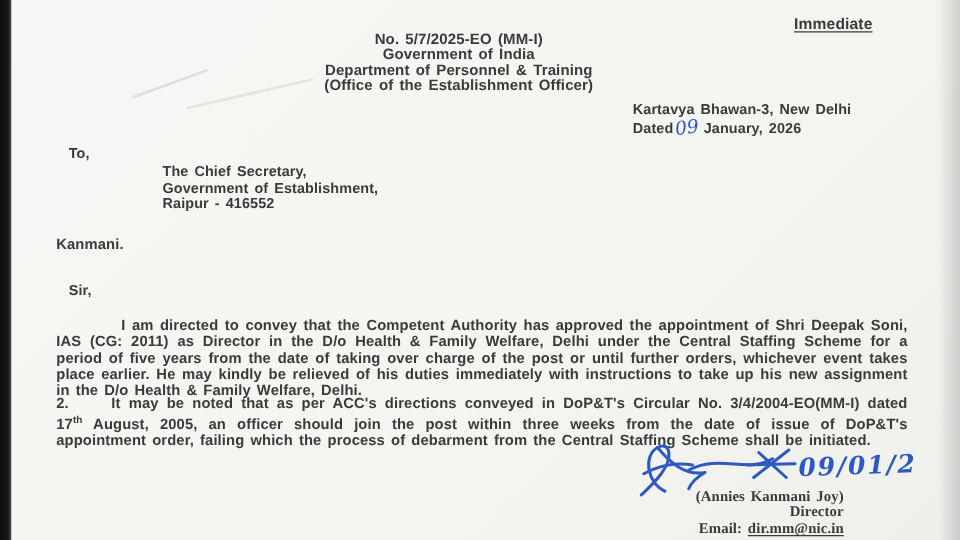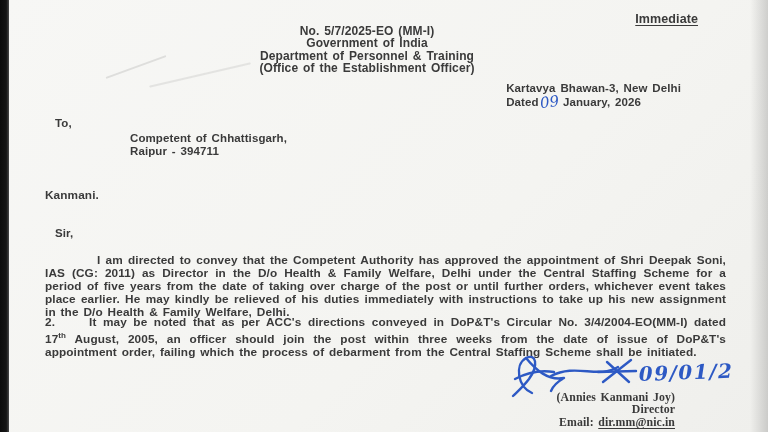--- a/index.html
+++ b/index.html
@@ -72,22 +72,23 @@
   </div>
 
   <div class="dateline">
     <div>Kartavya Bhawan-3, New Delhi</div>
     <div class="l2"><span>Dated</span><span class="hand hand-day">09</span><span>January, 2026</span></div>
   </div>
 
   <div class="to-label">To,</div>
 
   <div class="recipient">
-    <div>Competent of Chhattisgarh,</div>
-    <div>Raipur - 394711</div>
+    <div>The Chief Secretary,</div>
+    <div>Government of Establishment,</div>
+    <div>Raipur - 416552</div>
   </div>
 
   <div class="subject">
     <div class="l2">Kanmani.</div>
   </div>
 
   <div class="salutation">Sir,</div>
 
   <p class="para para1">I am directed to convey that the Competent Authority has approved the appointment of Shri Deepak Soni, IAS (CG: 2011) as Director in the D/o Health &amp; Family Welfare, Delhi under the Central Staffing Scheme for a period of five years from the date of taking over charge of the post or until further orders, whichever event takes place earlier. He may kindly be relieved of his duties immediately with instructions to take up his new assignment in the D/o Health &amp; Family Welfare, Delhi.</p>
 

